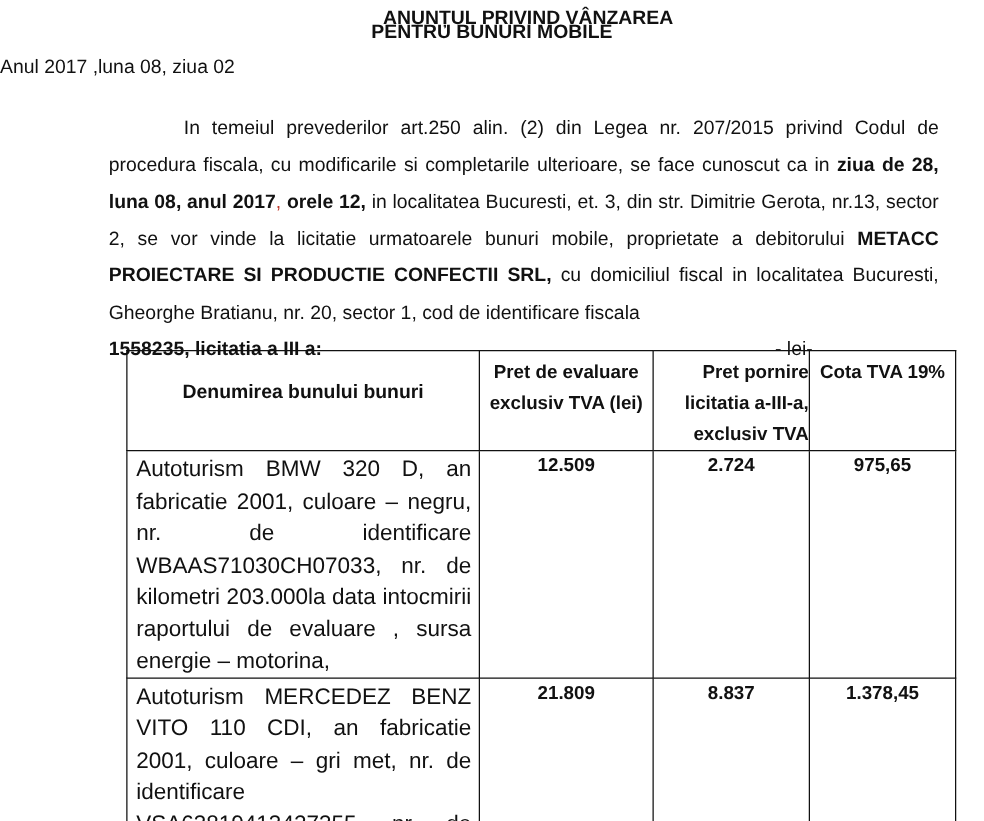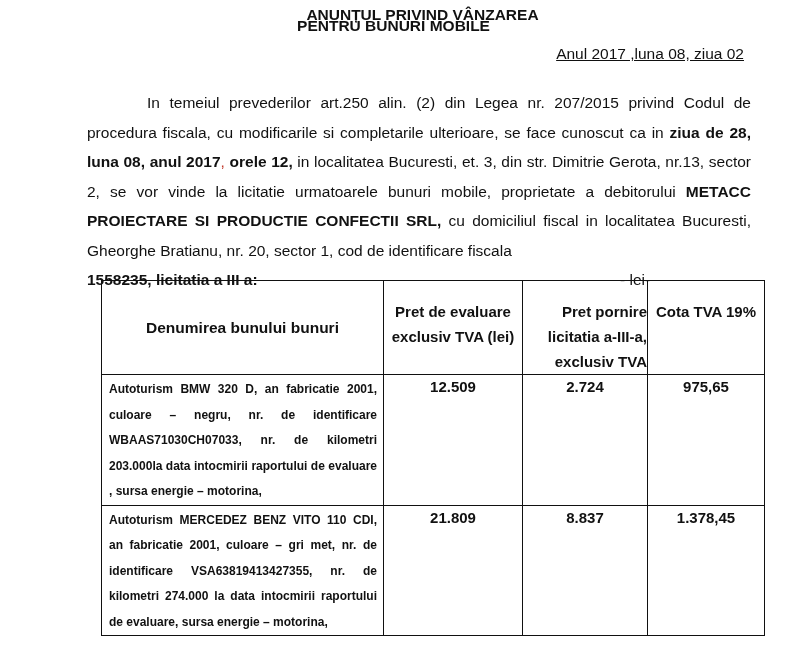--- a/index.html
+++ b/index.html
@@ -1,36 +1,36 @@
 <!DOCTYPE html>
 <html><head>
 <meta charset="utf-8">
 <style>
   html, body { margin: 0; padding: 0; background: #ffffff; }
   body { width: 787px; height: 657px; position: relative; overflow: hidden;
          font-family: "Liberation Sans", sans-serif; color: #111; }
   .title { position: absolute; left: 0; width: 787px; text-align: center; font-weight: bold; font-size: 15.5px; }
   .t1 { top: 6px; margin-left: 29px; }
   .t2 { top: 17px; }
-  .sub { position: absolute; left: 0; width: 744px; text-align: right; top: 45px; font-size: 15.5px; text-decoration: underline; }
+  .sub { position: absolute; left: 0; width: 744px; text-align: left; top: 45px; font-size: 15.5px; }
   .para { position: absolute; left: 87px; width: 664px; top: 88px; font-size: 15.5px; line-height: 29.5px; text-align: justify; }
   .para .indent { display: inline-block; width: 60px; }
   .para b { font-weight: bold; }
   .red { color: #c0392b; }
   .lastline { position: relative; display: block; }
   .lei { position: absolute; left: 533px; top: 0; }
   table { position: absolute; left: 101px; top: 280px; border-collapse: collapse; width: 664px; font-size: 15px; }
   td, th { border: 1.5px solid #111; vertical-align: top; padding: 0; }
-  th { font-weight: bold; text-align: center; line-height: 25px; padding-top: 18px; }
+  th { font-weight: bold; text-align: center; line-height: 25px; padding-top: 4px; }
   th.name { vertical-align: middle; font-size: 15.5px; padding-bottom: 18px; }
   .c1 { width: 281px; }
   .c2 { width: 138px; }
   .c3 { width: 124px; text-align: right; }
   .c4 { width: 116px; }
-  td.desc { text-align: justify; padding: 2px 6px 0 7px; line-height: 25.5px; font-size: 12px; font-weight: bold; }
+  td.desc { text-align: justify; padding: 2px 6px 0 7px; line-height: 25.5px; font-size: 18px; }
   td.num { text-align: center; font-weight: bold; padding-top: 3px; font-size: 15px; }
 </style>
 </head>
 <body>
 
 <div class="title t1">ANUNȚUL PRIVIND VÂNZAREA</div>
 <div class="title t2">PENTRU BUNURI MOBILE</div>
 <div class="sub">Anul 2017 ,luna 08,  ziua 02</div>
 
 <div class="para"><span class="indent"></span><span>In temeiul prevederilor art.250 alin. (2) din Legea nr. 207/2015 privind Codul de procedura fiscala, cu modificarile si completarile ulterioare, se face cunoscut ca in </span><b>ziua de 28, luna 08, anul 2017</b><span class="red">,</span><b> orele 12,</b><span> in localitatea Bucuresti, et. 3, din str. Dimitrie Gerota, nr.13, sector 2, se vor vinde la licitatie  urmatoarele bunuri mobile,  proprietate a debitorului </span><b>METACC PROIECTARE SI PRODUCTIE CONFECTII SRL,</b><span> cu domiciliul fiscal in localitatea Bucuresti, Gheorghe Bratianu, nr. 20,  sector 1, cod de identificare fiscala</span><span class="lastline"><b>1558235, licitatia a III a:</b><span class="lei">- lei-</span></span></div>

